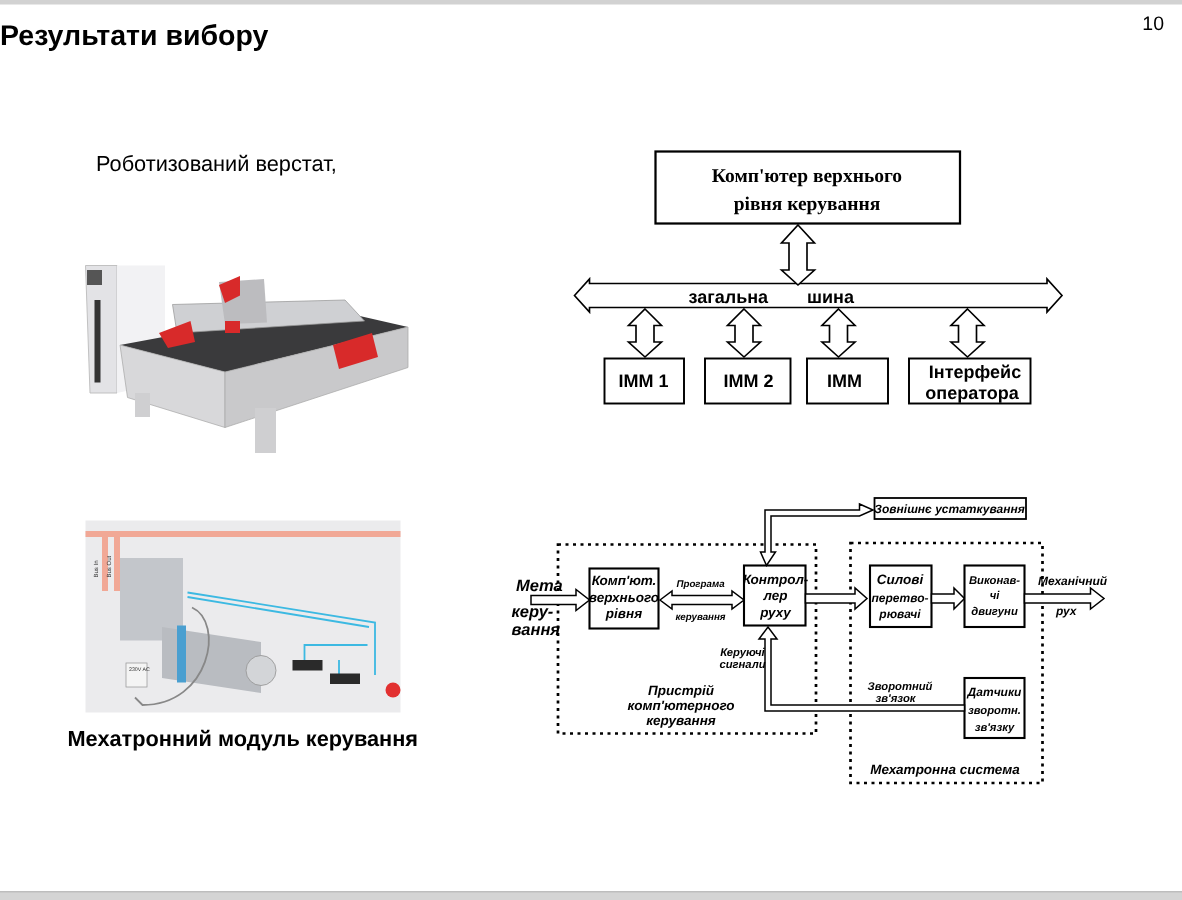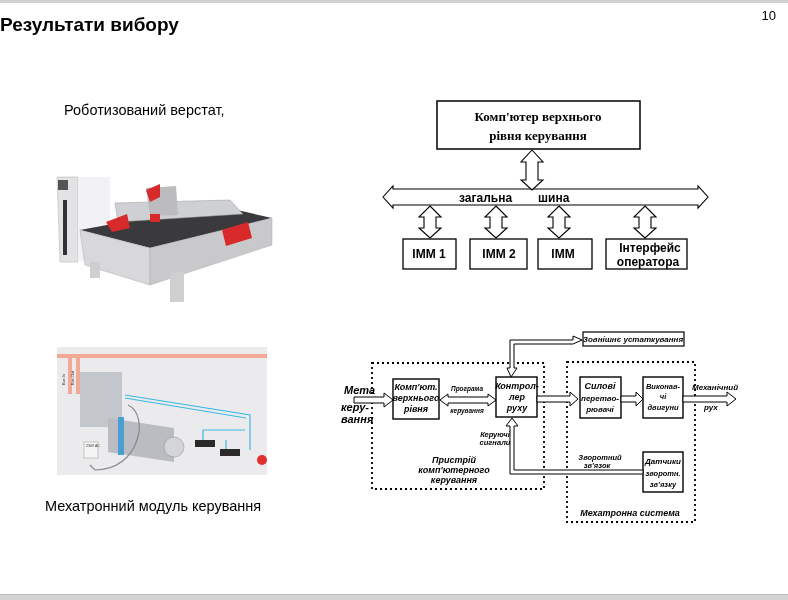--- a/index.html
+++ b/index.html
@@ -8,21 +8,21 @@
       background: #ffffff;
       font-family: "Liberation Sans", sans-serif;
       color: #000;
     }
     .topline { position: absolute; left: 0; top: 0; width: 788px; height: 3px; background: #d2d2d2; }
     .bottomline { position: absolute; left: 0; top: 594px; width: 788px; height: 6px; background: #d4d4d4; border-top: 1px solid #bdbdbd; box-sizing: border-box; }
     .title { position: absolute; left: 0; width: 778px; top: 14px; text-align: left; font-weight: bold; font-size: 19px; }
     .pagenum { position: absolute; right: 12px; top: 8px; font-size: 13px; }
     .caption { position: absolute; font-size: 14.5px; line-height: 21px; }
     .cap1 { left: 64px; top: 100px; }
-    .cap2 { left: 45px; top: 496px; }
+    .cap2 { left: 45px; top: 483px; font-weight: bold; }
     svg { position: absolute; left: 0; top: 0; }
     .serif { font-family: "Liberation Serif", serif; }
   </style>
 </head>
 <body>
 
 <div class="topline"></div>
 <div class="title">Результати вибору</div>
 <div class="pagenum">10</div>
 

